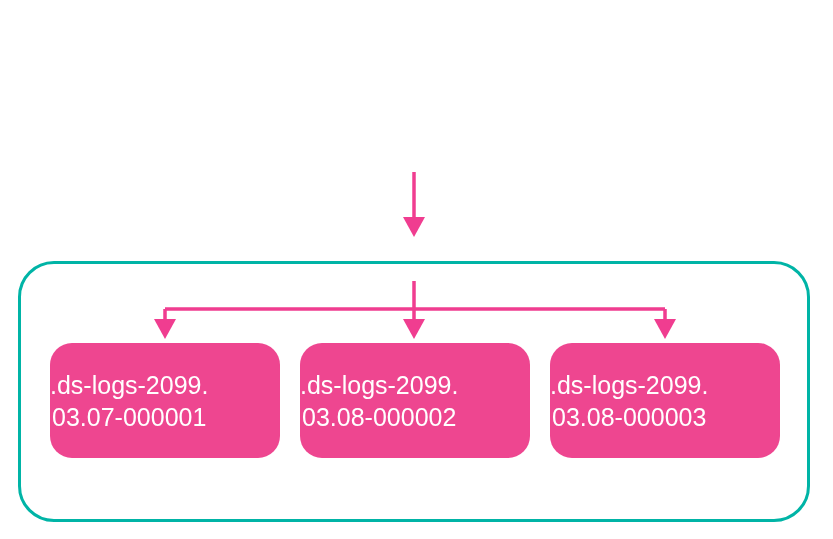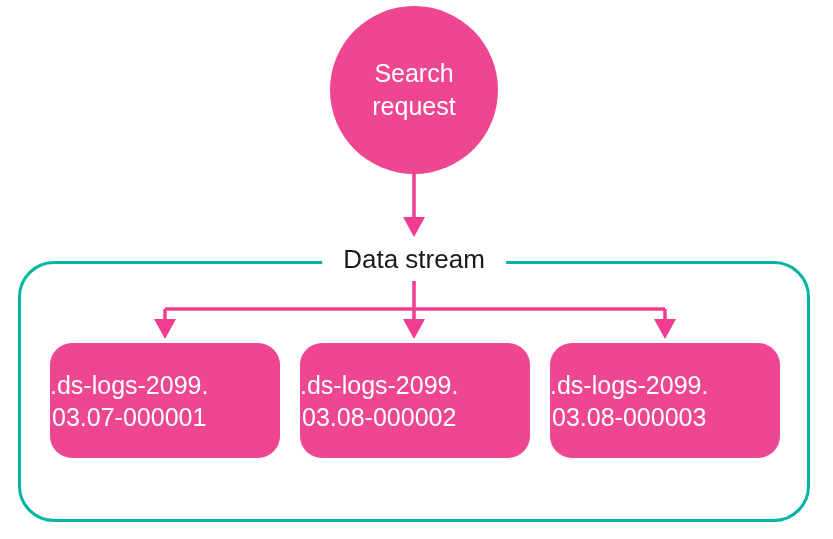--- a/index.html
+++ b/index.html
@@ -100,39 +100,34 @@
     stroke: none;
   }
 </style>
 </head>
 <body>
 
 <div class="canvas">
 
   <div class="stream-rect"></div>
 
-  <div class="node-circle">
-    <span>Search
-request</span>
-  </div>
 
   <svg class="connectors" width="833" height="539" viewBox="0 0 833 539" xmlns="http://www.w3.org/2000/svg">
     <g>
       <line class="pink-line" x1="414" y1="172" x2="414" y2="218"></line>
       <polygon class="pink-head" points="403,217 425,217 414,237"></polygon>
     </g>
     <g>
       <path class="pink-line" d="M414,281 L414,309 M165,309 L665,309 M165,309 L165,320 M414,309 L414,320 M665,309 L665,320"></path>
       <polygon class="pink-head" points="154,319 176,319 165,339"></polygon>
       <polygon class="pink-head" points="403,319 425,319 414,339"></polygon>
       <polygon class="pink-head" points="654,319 676,319 665,339"></polygon>
     </g>
   </svg>
 
-  <div class="stream-label">Data stream</div>
 
   <div class="index-node index-1">
     <span>.ds-logs-2099.
 03.07-000001</span>
   </div>
 
   <div class="index-node index-2">
     <span>.ds-logs-2099.
 03.08-000002</span>
   </div>

